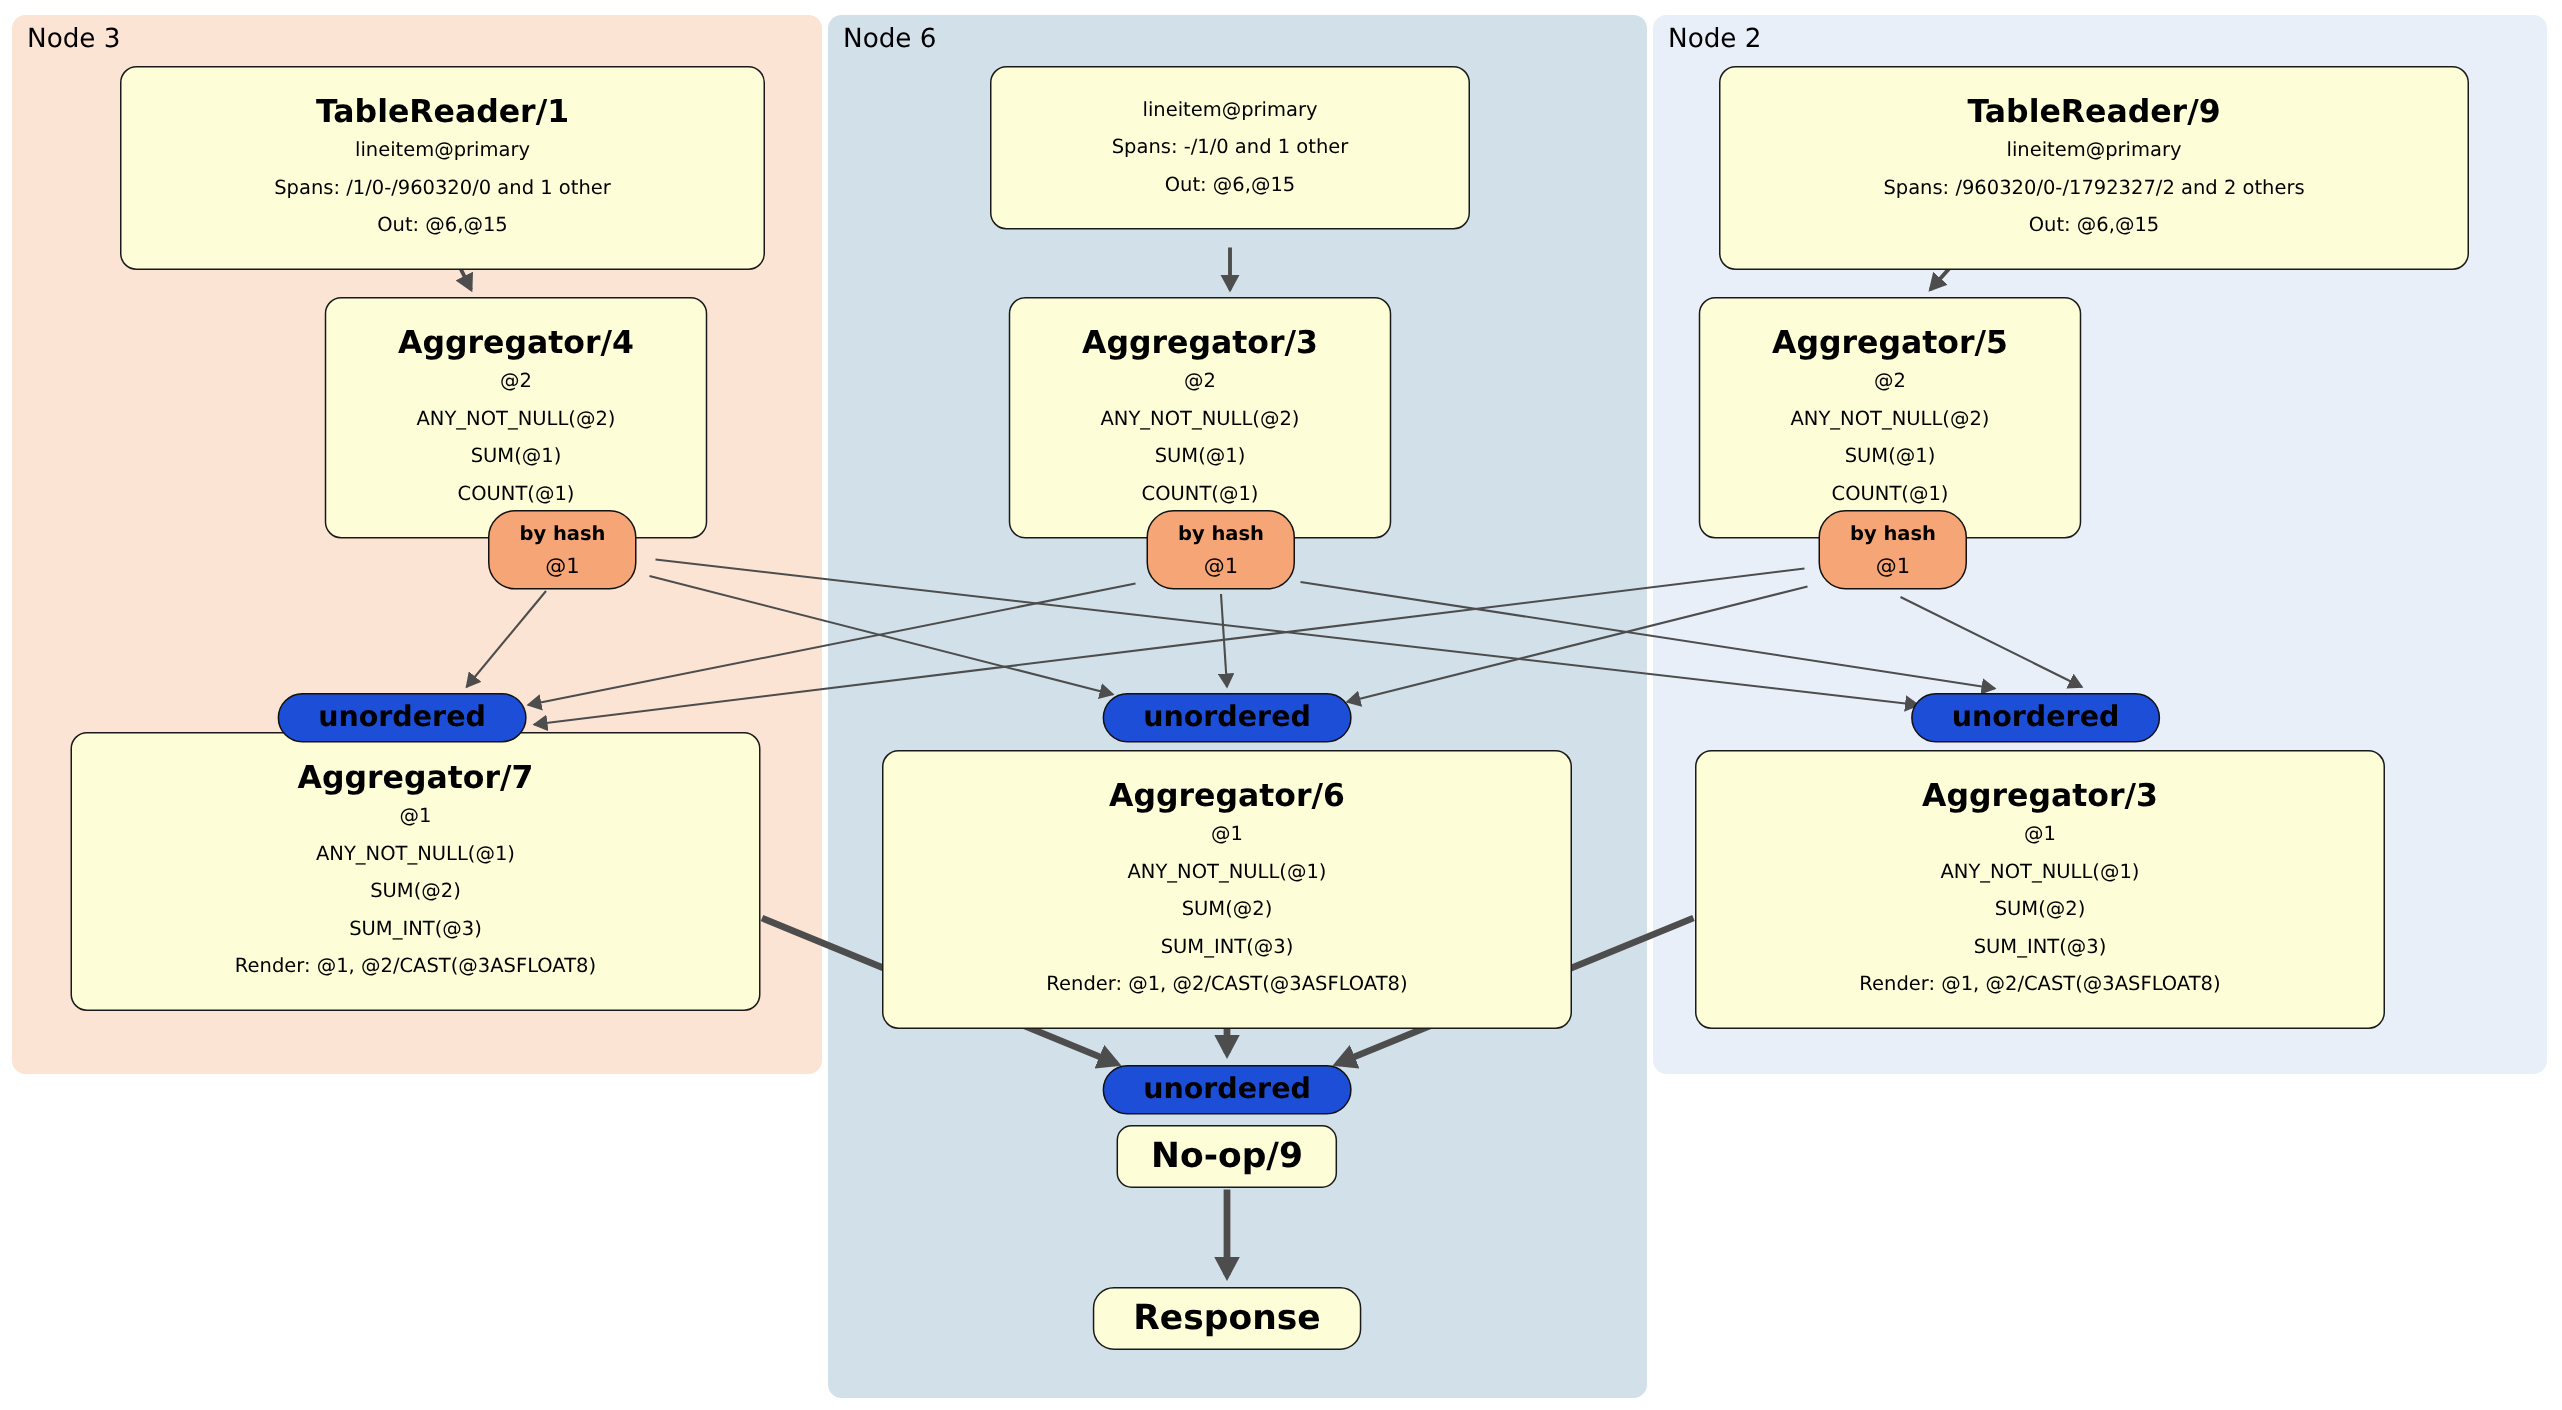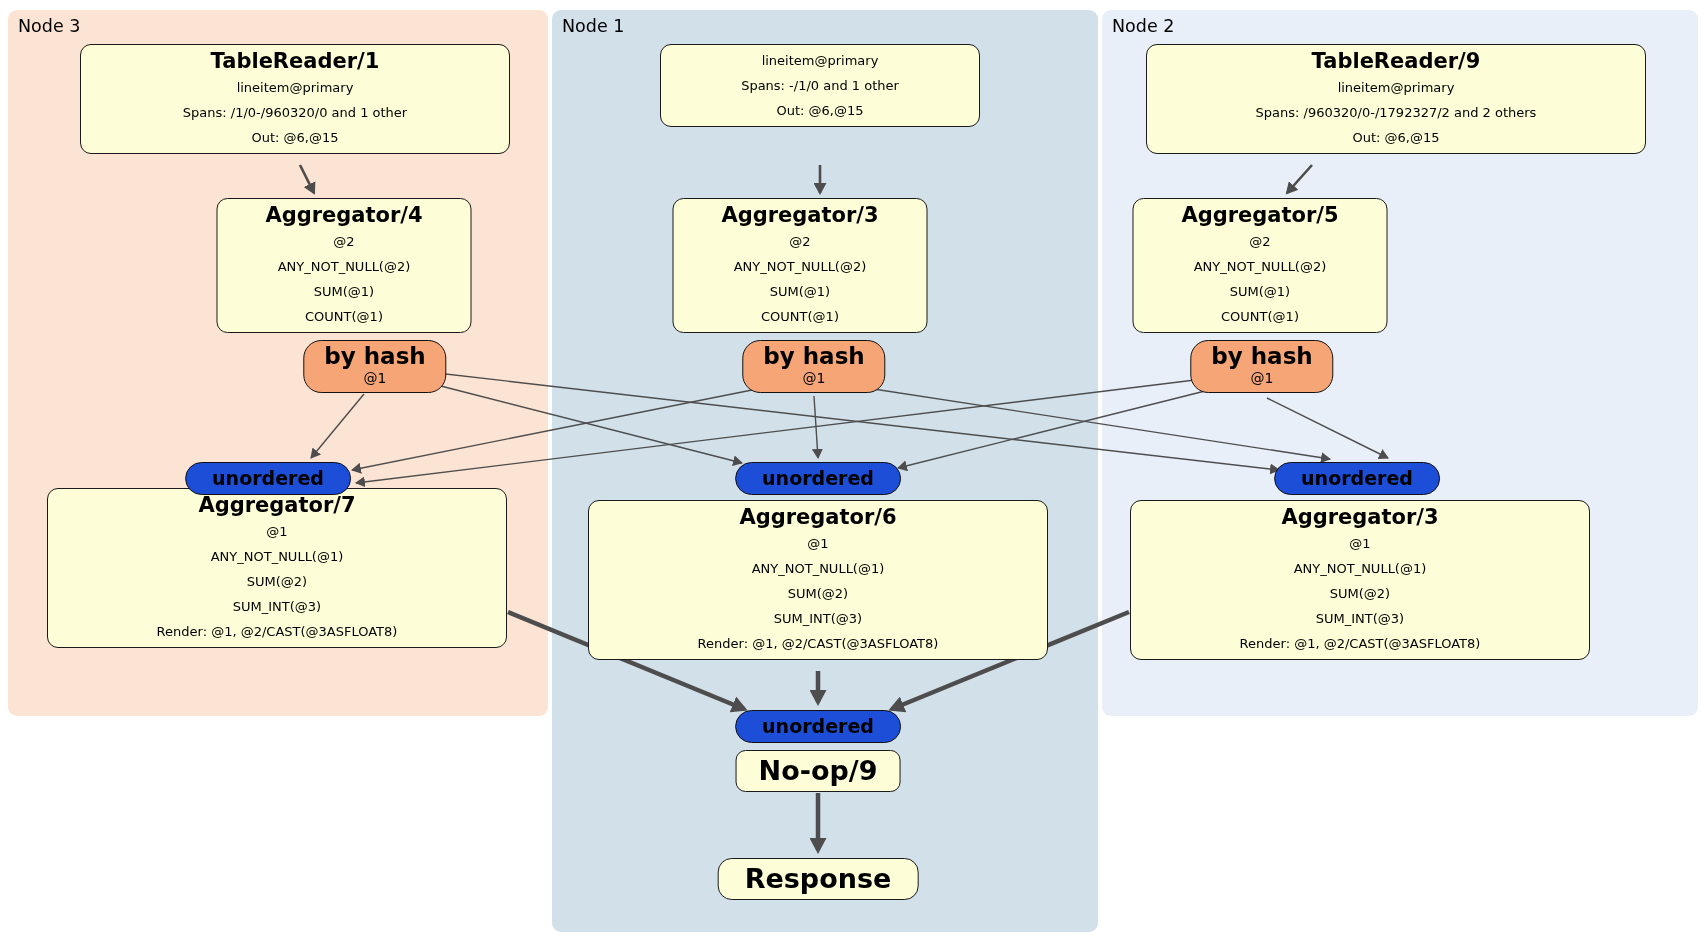--- a/index.html
+++ b/index.html
@@ -12,45 +12,45 @@
   #panel-node3{left:8px;top:10px;width:540px;height:706px;background:#fce4d4;}
   #panel-node1{left:552px;top:10px;width:546px;height:922px;background:#d2e0e9;}
   #panel-node2{left:1102px;top:10px;width:596px;height:706px;background:#e9eff9;}
   .panel-label{position:absolute;left:10px;top:6px;font-size:17.5px;color:#000;}
   
   #edges{position:absolute;left:0;top:0;z-index:2;}
   
   .pbox{
     position:absolute;z-index:3;transform:translateX(-50%);
     background:#fdfdd8;border:1.6px solid #1a1a1a;border-radius:11px;
-    padding:3px 16px;text-align:center;box-sizing:border-box;
+    padding:16px 16px;text-align:center;box-sizing:border-box;
   }
   .pbox .t{font-size:21px;font-weight:bold;line-height:27px;white-space:nowrap;}
   .pbox .l{font-size:13px;line-height:25px;white-space:nowrap;}
   #box-tr1{left:295px;top:44px;min-width:430px;}
   #box-tr0{left:820px;top:44px;min-width:320px;}
   #box-tr2{left:1396px;top:44px;min-width:500px;}
   #box-agg4{left:344px;top:198px;min-width:255px;}
   #box-agg3{left:800px;top:198px;min-width:255px;}
   #box-agg5{left:1260px;top:198px;min-width:255px;}
   #box-agg7{left:277px;top:488px;min-width:460px;}
   #box-agg6{left:818px;top:500px;min-width:460px;}
   #box-agg8{left:1360px;top:500px;min-width:460px;}
   #box-noop{left:818px;top:750px;padding:5px 22px;border-radius:10px;}
   #box-response{left:818px;top:858px;padding:5px 26px;border-radius:14px;}
-  #box-noop .t,#box-response .t{font-size:27px;line-height:30px;}
+  #box-noop .t,#box-response .t{font-size:23px;line-height:30px;}
   
   .pill{
     position:absolute;z-index:4;transform:translateX(-50%);
     text-align:center;box-sizing:border-box;border:1.7px solid #111;
   }
   .router{
     background:#f5a576;border-radius:18px;padding:3px 20px 5px 20px;
   }
-  .router .rl{font-size:23px;font-weight:bold;line-height:25px;white-space:nowrap;}
+  .router .rl{font-size:13px;font-weight:bold;line-height:25px;white-space:nowrap;}
   .router .rs{font-size:14px;line-height:18px;white-space:nowrap;}
   .sync{
     background:#1d4ed8;border-radius:18px;padding:3px 26px;
   }
   .sync .sl{font-size:19px;font-weight:bold;line-height:25px;white-space:nowrap;}
   #router-n3{left:375px;top:340px;}
   #router-n1{left:814px;top:340px;}
   #router-n2{left:1262px;top:340px;}
   #sync-n3{left:268px;top:462px;}
   #sync-n1{left:818px;top:462px;}
@@ -59,21 +59,21 @@
 </style>
 </head>
 <body>
 
 <div id="stage">
 
   <div class="panel" id="panel-node3">
     <div class="panel-label">Node 3</div>
   </div>
   <div class="panel" id="panel-node1">
-    <div class="panel-label">Node 1</div>
+    <div class="panel-label">Node 6</div>
   </div>
   <div class="panel" id="panel-node2">
     <div class="panel-label">Node 2</div>
   </div>
 
   <svg id="edges" width="1708" height="940" viewBox="0 0 1708 940">
     <defs>
       <marker id="ah-thin" markerUnits="userSpaceOnUse" markerWidth="11" markerHeight="11" refX="9" refY="5.5" orient="auto">
         <path d="M0,0 L10,5.5 L0,11 z" fill="#4d4d4d"></path>
       </marker>

